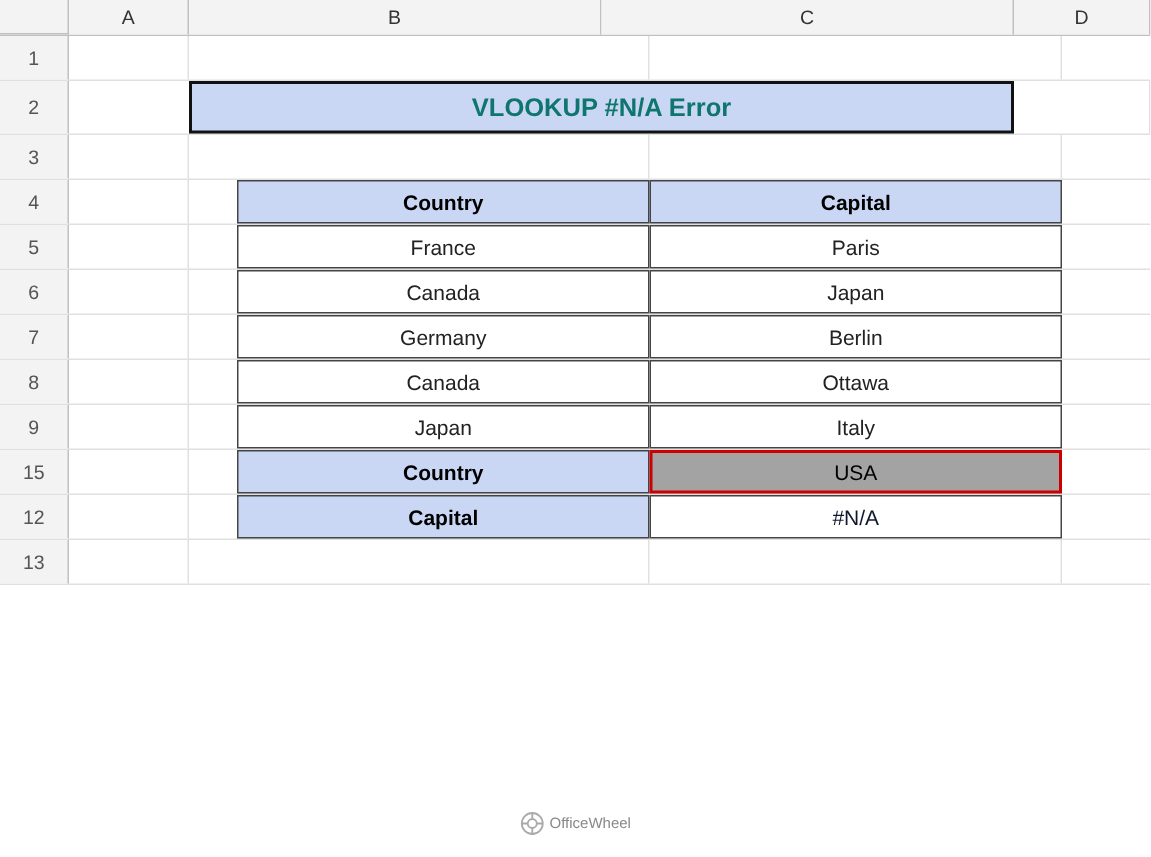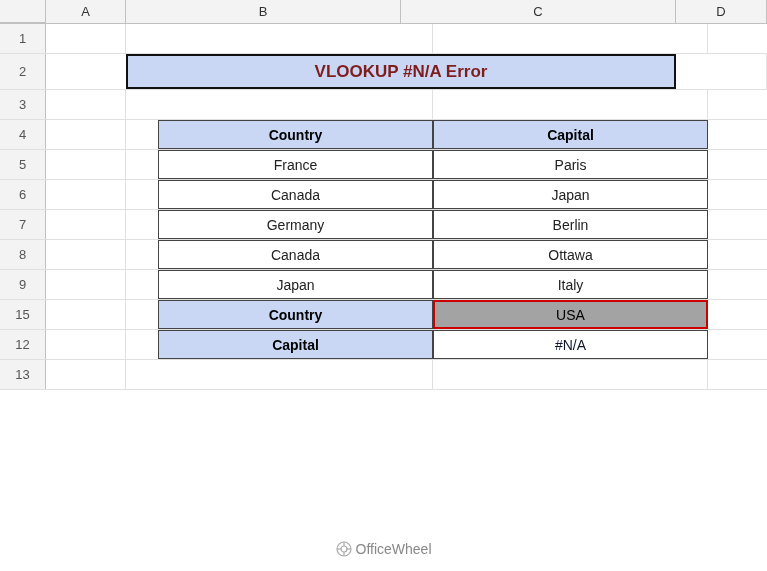--- a/index.html
+++ b/index.html
@@ -125,21 +125,21 @@
       background: #fff;
       color: #0f172a;
     }
 
     
     .watermark {
       position: absolute;
       bottom: 14px;
       left: 50%;
       transform: translateX(-50%);
-      font-size: 14px;
+      font-size: 10px;
       color: #888;
       display: flex;
       align-items: center;
       gap: 4px;
       pointer-events: none;
     }
 
     .watermark-logo {
       width: 16px;
       height: 16px;
@@ -159,21 +159,21 @@
     .merged-title {
       width: 550px;
       min-width: 550px;
       background: #c9d7f5;
       font-weight: bold;
       font-size: 17px;
       border: 2px solid #111;
       display: flex;
       align-items: center;
       justify-content: center;
-      color: #7f1d1d;
+      color: #0f766e;
     }
   </style>
 </head>
 <body>
 
 <div class="spreadsheet" style="position:relative;">
 
   <div class="col-header-row">
     <div class="row-num-cell"></div>
     <div class="col-header col-a">A</div>

